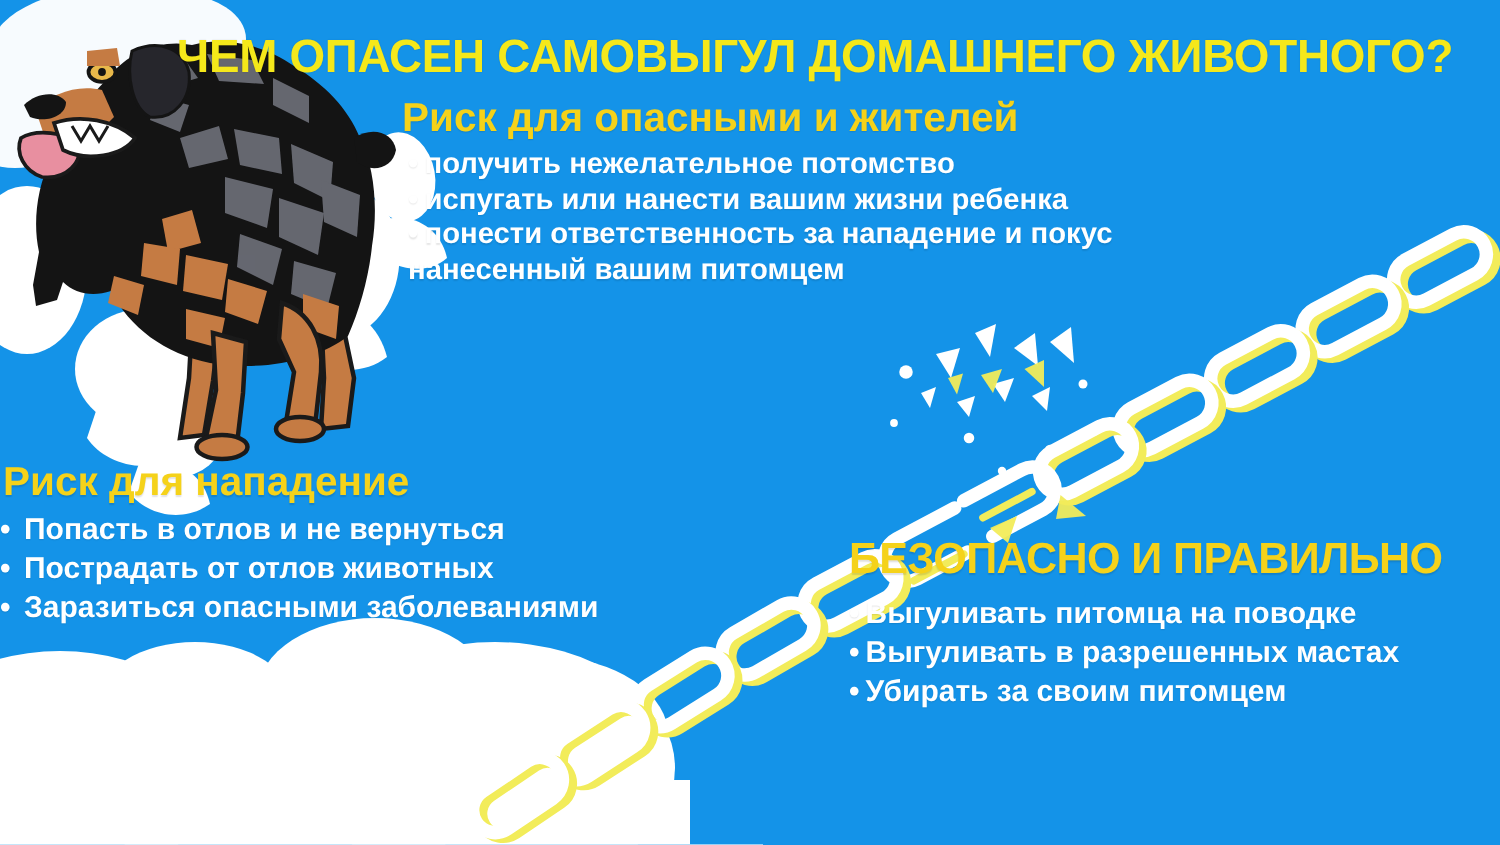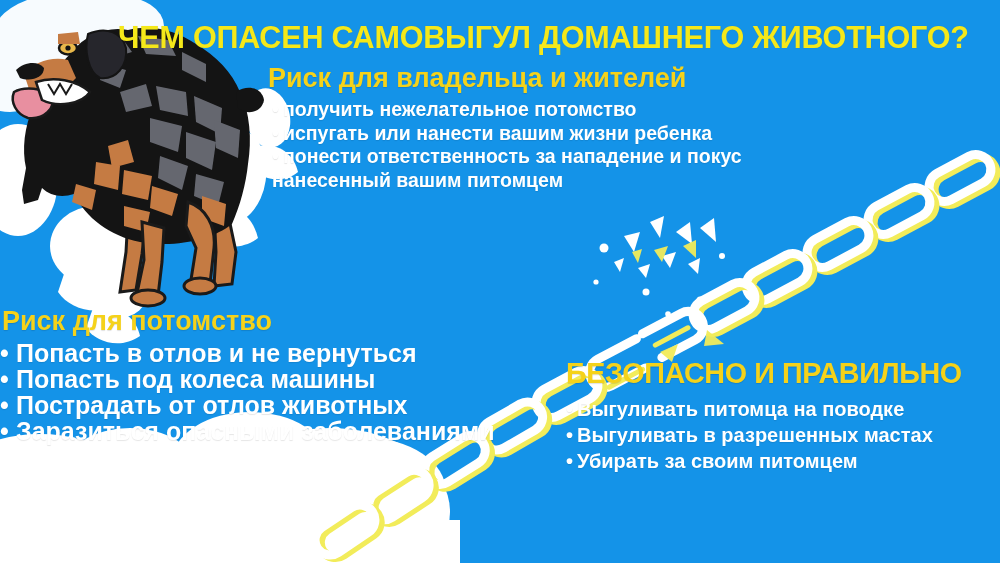--- a/index.html
+++ b/index.html
@@ -115,21 +115,21 @@
     top: 98px;
     font-size: 19.5px;
     line-height: 23.5px;
   }
   .list-owner li .bul { width: 11px; }
 
   
   .list-animal {
     left: 0px;
     top: 340px;
-    font-size: 25px;
+    font-size: 20px;
     line-height: 26px;
   }
   .list-animal li .bul { width: 16px; }
 
   
   .list-safe {
     left: 566px;
     top: 396px;
     font-size: 20px;
     line-height: 26px;
@@ -354,32 +354,31 @@
         <path d="M683 246 L 696 240 L 696 258 Z"></path>
         <path d="M632 252 L 642 249 L 638 263 Z"></path>
         <path d="M707 330 L 724 344 L 704 346 Z"></path>
         <path d="M660 352 L 678 344 L 672 362 Z"></path>
       </g>
     </g>
   </svg>
 
   <h1 class="txt main-title">ЧЕМ ОПАСЕН САМОВЫГУЛ ДОМАШНЕГО ЖИВОТНОГО?</h1>
 
-  <h2 class="txt sub-head sub-head-owner">Риск для владельца и жителей</h2>
+  <h2 class="txt sub-head sub-head-owner">Риск для опасными и жителей</h2>
   <ul class="txt bullets list-owner">
     <li><span class="bul">•</span><span>получить нежелательное потомство</span></li>
     <li><span class="bul">•</span><span>испугать или нанести вашим жизни ребенка</span></li>
     <li><span class="bul">•</span><span>понести ответственность за нападение и покус</span></li>
     <li><span>нанесенный вашим питомцем</span></li>
   </ul>
 
-  <h2 class="txt sub-head sub-head-animal">Риск для потомство</h2>
+  <h2 class="txt sub-head sub-head-animal">Риск для нападение</h2>
   <ul class="txt bullets list-animal">
     <li><span class="bul">•</span><span>Попасть в отлов и не вернуться</span></li>
-    <li><span class="bul">•</span><span>Попасть под колеса машины</span></li>
     <li><span class="bul">•</span><span>Пострадать от отлов животных</span></li>
     <li><span class="bul">•</span><span>Заразиться опасными заболеваниями</span></li>
   </ul>
 
   <h2 class="txt sub-head sub-head-safe">БЕЗОПАСНО И ПРАВИЛЬНО</h2>
   <ul class="txt bullets list-safe">
     <li><span class="bul">•</span><span>Выгуливать питомца на поводке</span></li>
     <li><span class="bul">•</span><span>Выгуливать в разрешенных мастах</span></li>
     <li><span class="bul">•</span><span>Убирать за своим питомцем</span></li>
   </ul>

